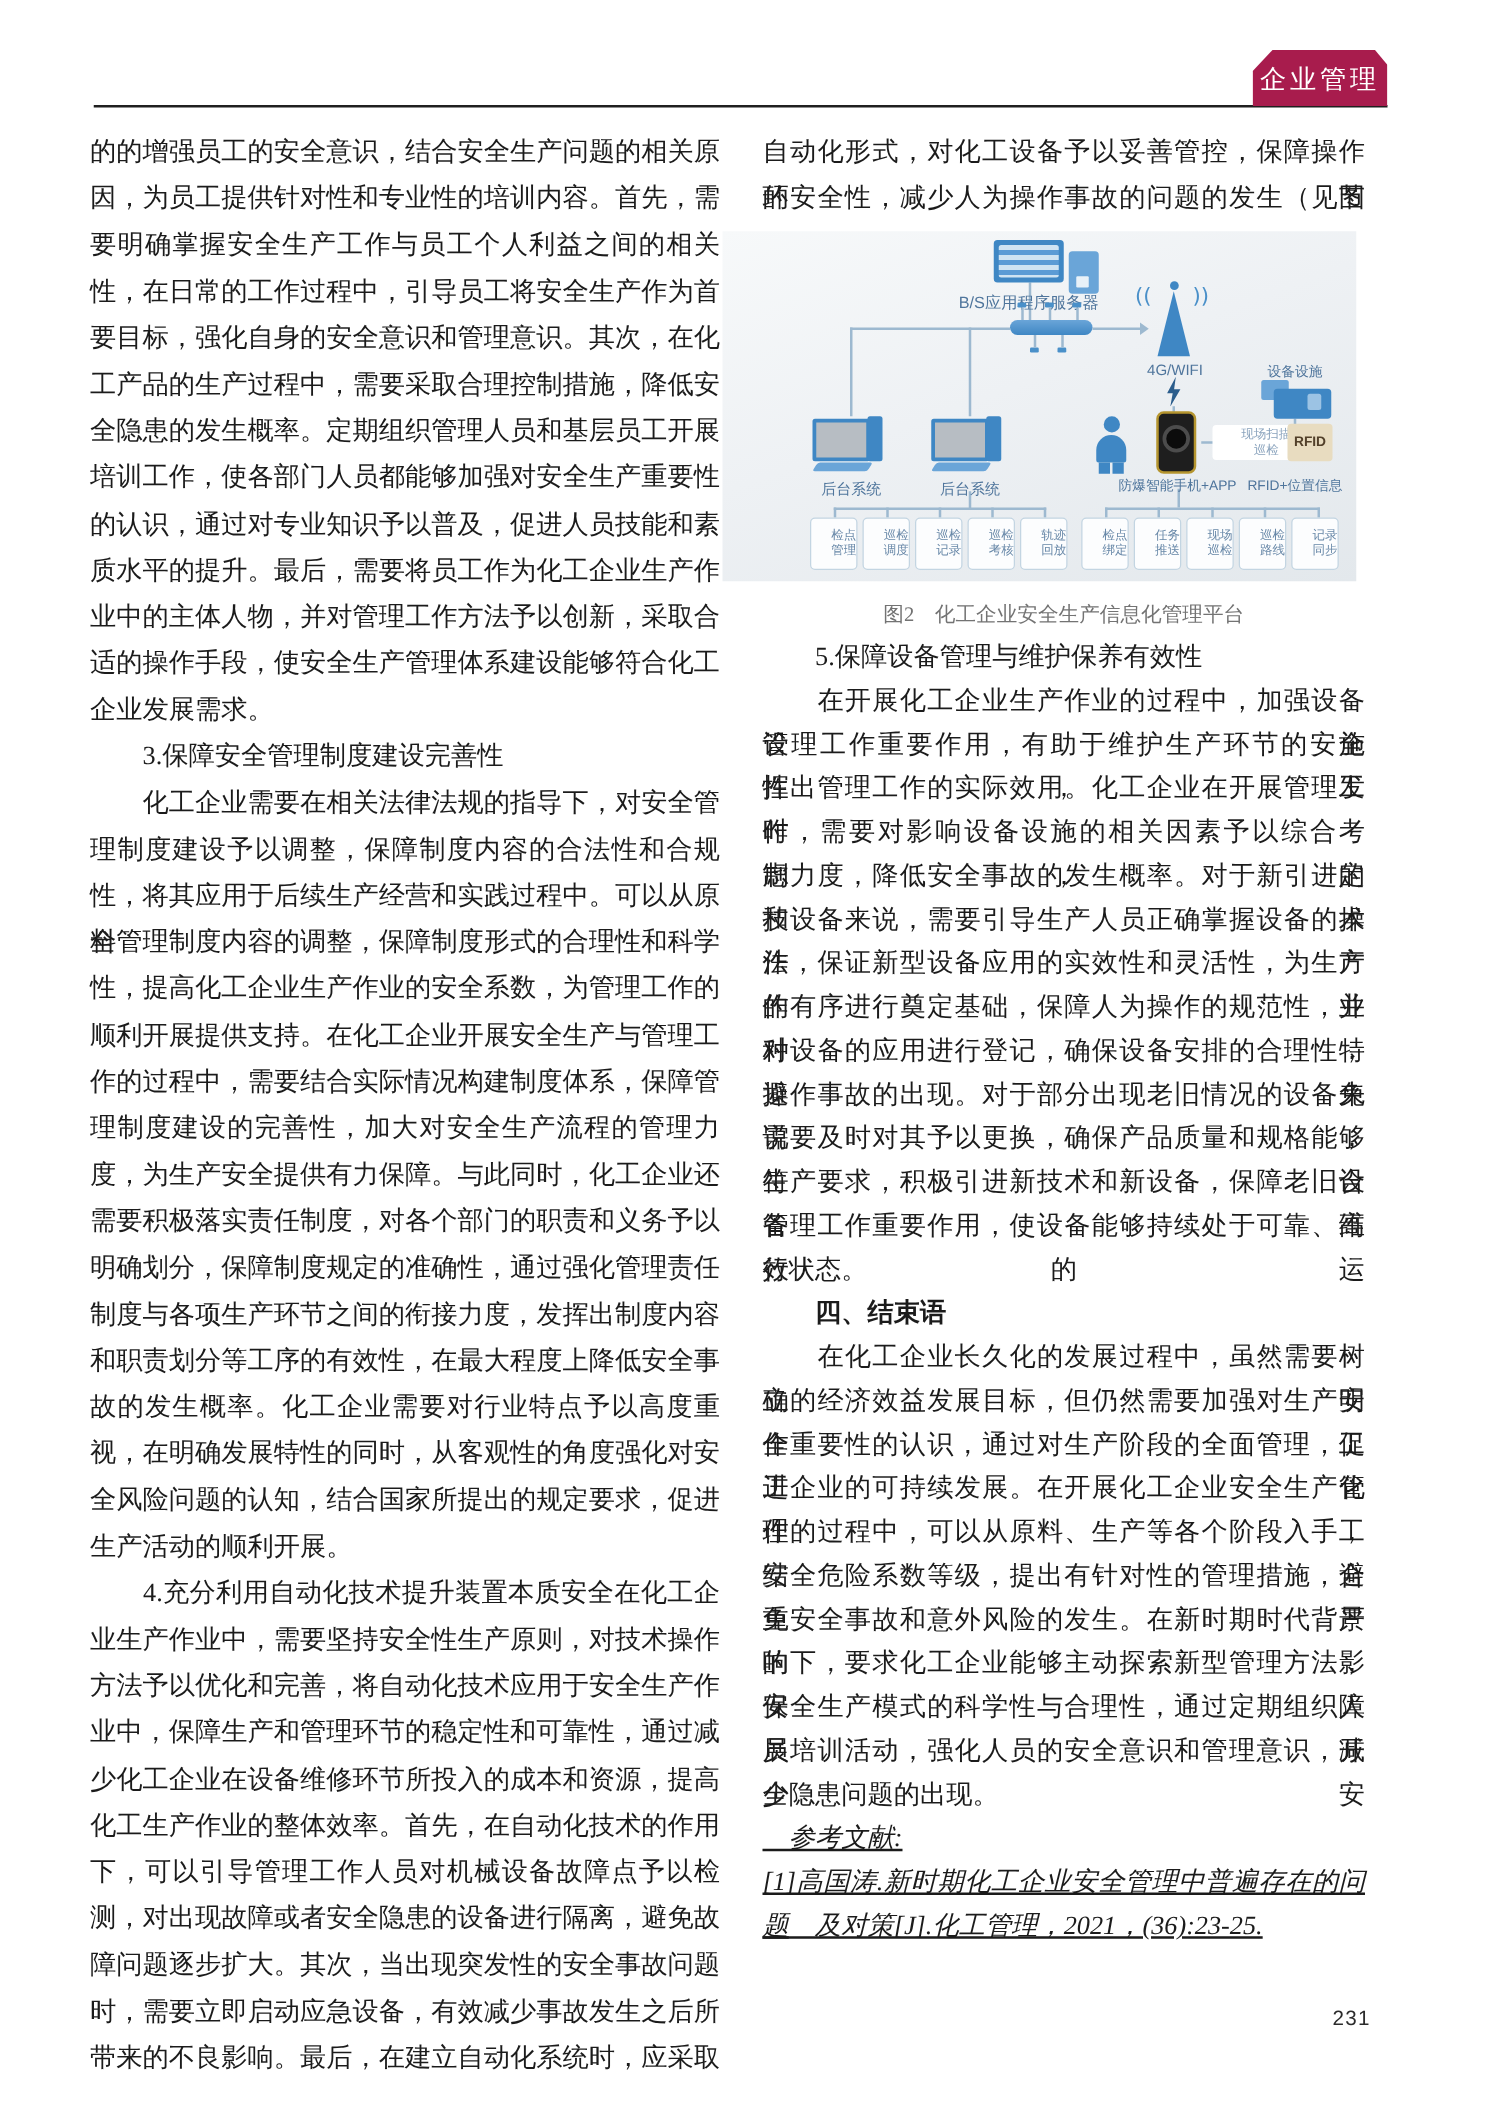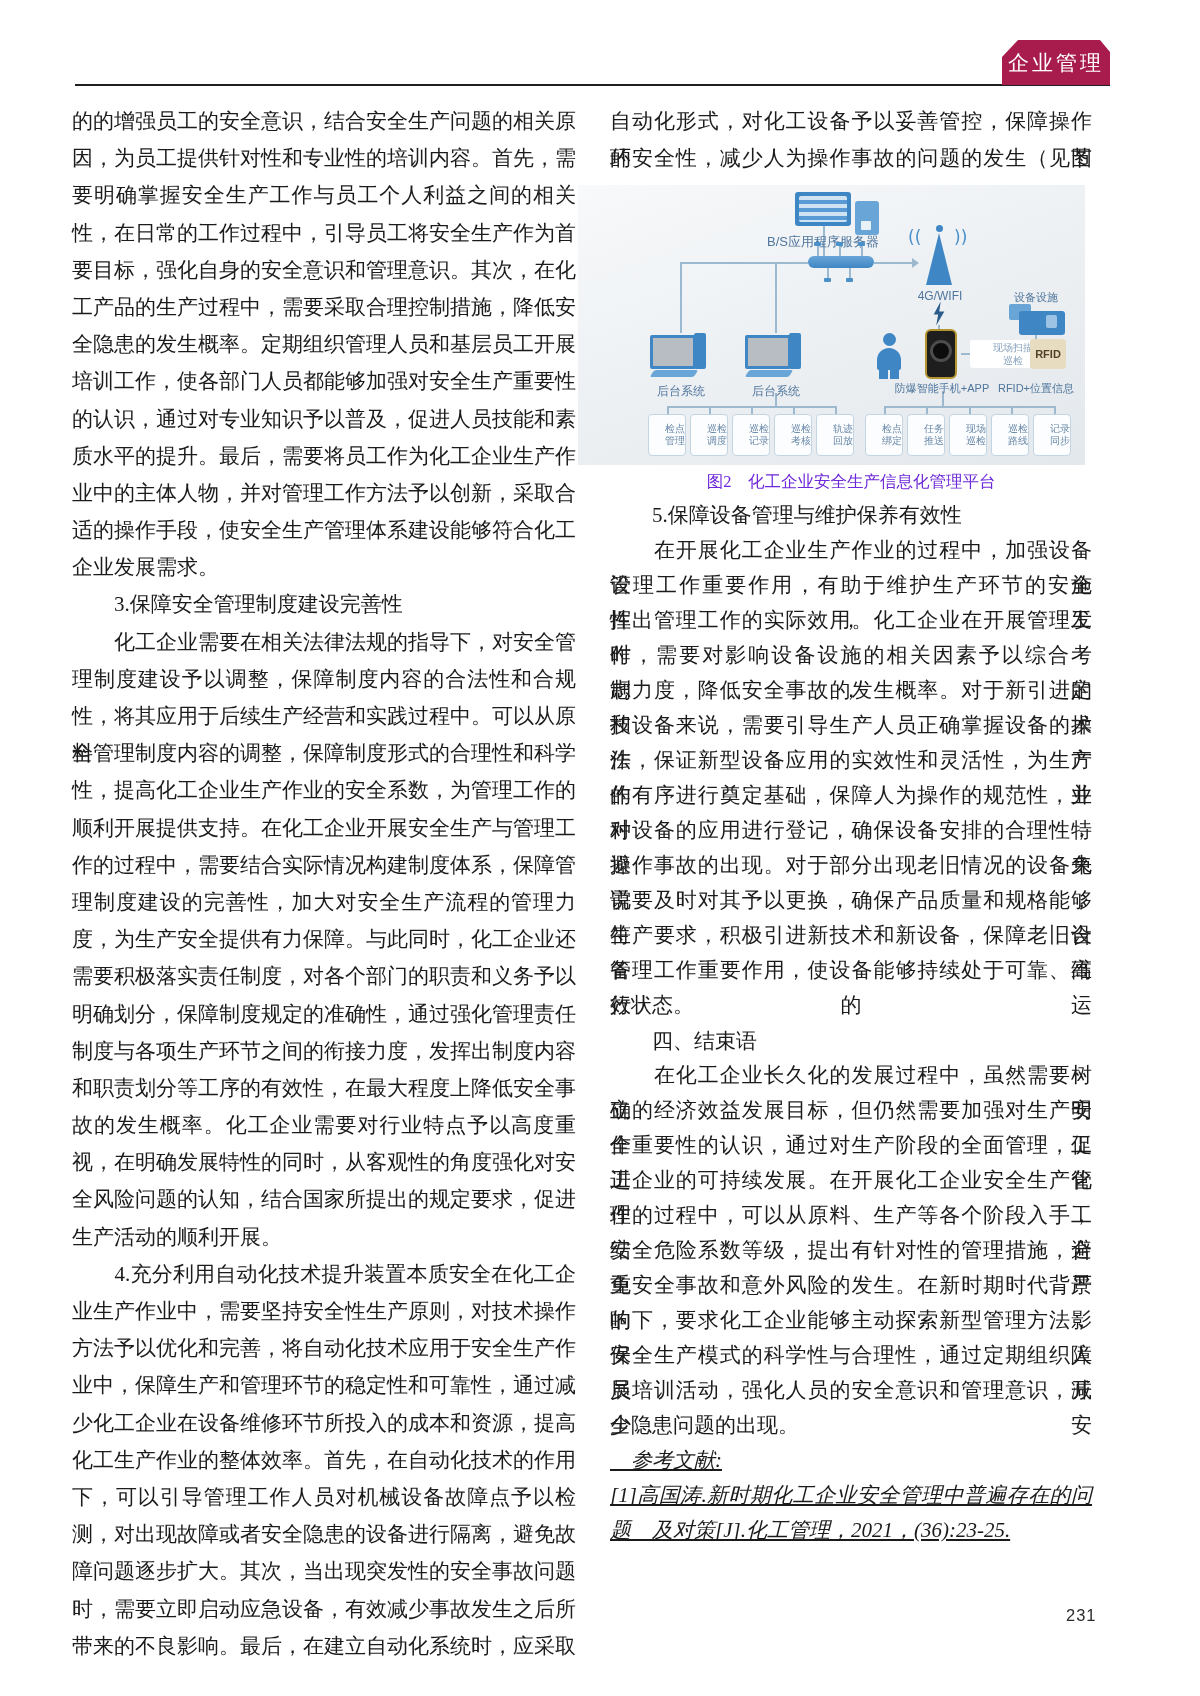--- a/index.html
+++ b/index.html
@@ -12,21 +12,21 @@
          clip-path:polygon(16px 0, calc(100% - 10px) 0, 100% 12px, 100% 100%, 0 100%, 0 17px);}
   
   .col{position:absolute;top:103px;}
   .col-left{left:72px;width:504px;}
   .col-right{left:610px;width:482px;}
   .line{font-size:21px;}
   .lh-a .line{line-height:37.2px;height:37.2px;}
   .lh-b .line{line-height:35px;height:35px;}
   .jl{text-align:justify;text-align-last:justify;}
   .sl{text-align-last:left;}
-  .hb-blk .line{font-weight:400;font-family:"Liberation Sans","DejaVu Sans",sans-serif;}
+  .hb-blk .line{font-weight:700;font-family:"Liberation Sans","DejaVu Sans",sans-serif;}
   .refh-blk .line,.ref-blk .line{font-style:italic;text-decoration:underline;}
   
   .figure{position:relative;margin-left:-32px;margin-top:8px;width:507px;height:280px;
           background:linear-gradient(160deg,#f7f9fa 0%,#eef1f4 45%,#e3e8ec 100%);}
   .hl{position:absolute;height:2px;background:#9db9d0;}
   .vl{position:absolute;width:2px;background:#9db9d0;}
   .dvl{position:absolute;width:0;border-left:2px dashed #9db9d0;}
   .arrow-r{position:absolute;width:0;height:0;border-top:5px solid transparent;border-bottom:5px solid transparent;border-left:7px solid #9db9d0;}
   .f-label{position:absolute;font-size:12px;color:#4f759c;text-align:center;
            font-family:"Liberation Sans","DejaVu Sans",sans-serif;}
@@ -61,21 +61,21 @@
            border:2px solid #b5952f;border-radius:6px;box-sizing:border-box;}
   .f-phone .lens{width:16px;height:16px;border-radius:50%;background:#0c0c0c;border:3px solid #4c4c4c;margin:9px auto 0;}
   .f-scan{position:absolute;left:392px;top:155px;width:66px;height:28px;background:#ffffff;border-radius:3px;
           font-size:10px;line-height:13px;color:#8aa3bd;text-align:center;white-space:pre-line;padding-top:1px;box-sizing:border-box;
           font-family:"Liberation Sans","DejaVu Sans",sans-serif;padding-left:20px;}
   .f-rfid{position:absolute;left:452px;top:154px;width:36px;height:30px;background:#e8dcc0;border-radius:3px;
           color:#52402a;font:700 11px "Liberation Sans","DejaVu Sans",sans-serif;display:flex;align-items:center;justify-content:center;}
   .f-e1{position:absolute;left:431px;top:119px;width:22px;height:16px;background:#6aa5d8;border-radius:2px;}
   .f-e2{position:absolute;left:441px;top:126px;width:46px;height:24px;background:#3f87c4;border-radius:3px;}
   .f-e3{position:absolute;left:468px;top:130px;width:11px;height:13px;background:#9cc3e4;border-radius:2px;}
-  .caption{text-align:center;font-size:16.5px;line-height:24px;margin-top:5px;margin-bottom:4px;color:#6d28d9;}
+  .caption{text-align:center;font-size:16.5px;line-height:24px;margin-top:15px;margin-bottom:4px;color:#737373;}
   .page-num{position:absolute;left:1066px;top:1606px;font-size:16.5px;color:#2b2b2b;
             font-family:"Liberation Sans","DejaVu Sans",sans-serif;letter-spacing:1px;}
 </style>
 </head>
 <body>
 
 <div class="page">
 
   <div class="header-rule"></div>
   <div class="badge">企业管理</div>

